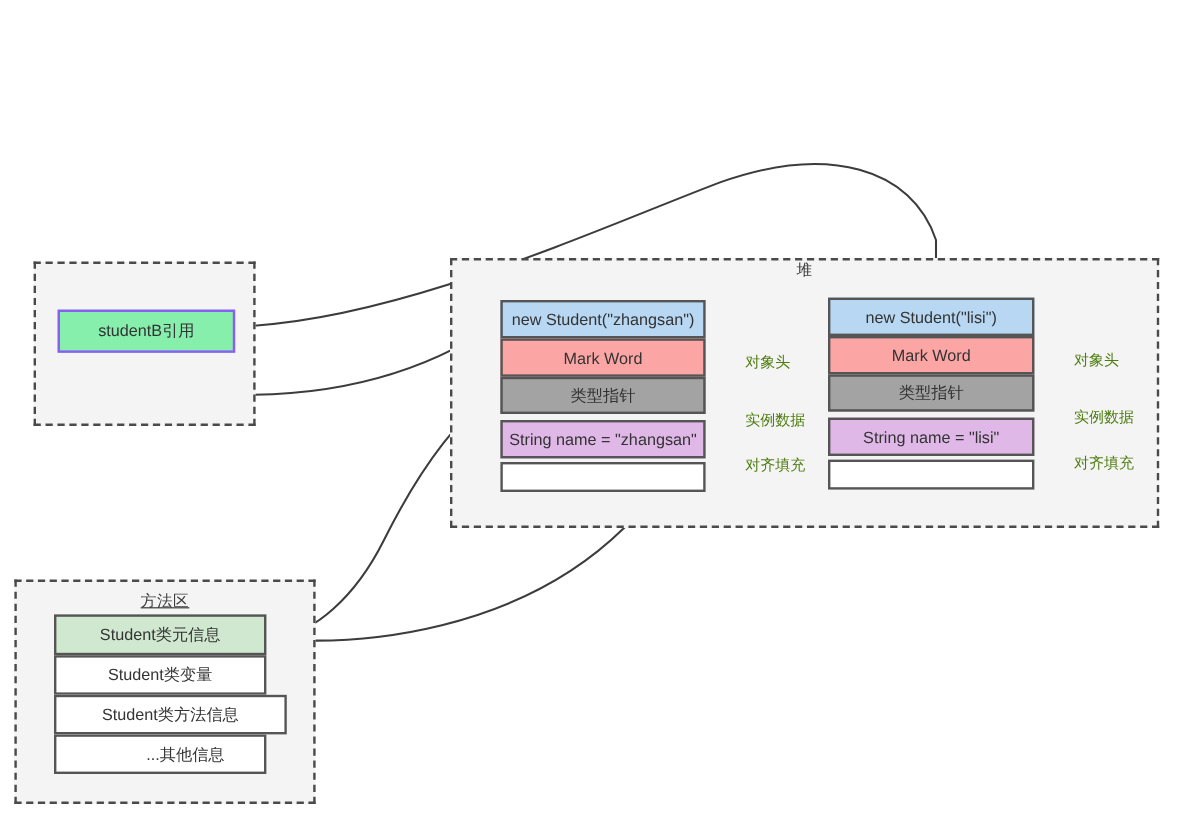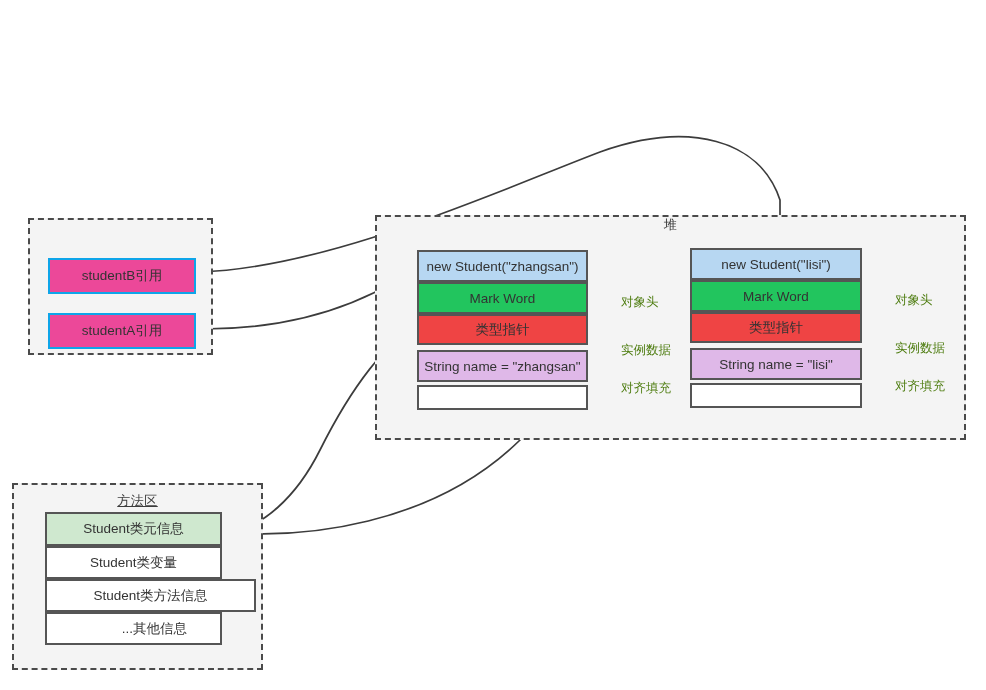--- a/index.html
+++ b/index.html
@@ -40,26 +40,26 @@
     box-sizing: border-box;
     border: 2px solid #555555;
     display: flex;
     align-items: center;
     justify-content: center;
     font-size: 13.5px;
     color: #333333;
     white-space: nowrap;
   }
   .stack-ref {
-    background: #ec4899;
-    border: 2px solid #0ea5e9;
+    background: #86efac;
+    border: 2px solid #8b5cf6;
   }
   .obj-title { background: #b7d7f2; }
-  .obj-markword { background: #22c55e; }
-  .obj-typeptr { background: #ef4444; }
+  .obj-markword { background: #fca5a5; }
+  .obj-typeptr { background: #a3a3a3; }
   .obj-instdata { background: #dfb8e8; }
   .obj-padding  { background: #ffffff; }
   .meta-green { background: #cfe8cf; }
   .meta-white { background: #ffffff; }
 
   .brace-label {
     position: absolute;
     font-size: 12.5px;
     color: #4d7c0f;
     white-space: nowrap;
@@ -103,21 +103,20 @@
     <path d="M 870,333 C 877,333 874,348 881,348 C 874,348 877,364 870,364" fill="none" stroke="#555" stroke-width="1.6"></path>
     <path d="M 870,369 C 877,369 874,386 881,386 C 874,386 877,404 870,404" fill="none" stroke="#555" stroke-width="1.6"></path>
     <line x1="881" y1="300" x2="892" y2="300" stroke="#555" stroke-width="1.6"></line>
     <line x1="881" y1="348" x2="892" y2="348" stroke="#555" stroke-width="1.6"></line>
     <line x1="881" y1="386" x2="892" y2="386" stroke="#555" stroke-width="1.6"></line>
   </svg>
 
   <div class="region" style="left:28px; top:218px; width:185px; height:137px;"></div>
 
   <div class="cell stack-ref" style="left:48px; top:258px; width:148px; height:36px;">studentB引用</div>
-  <div class="cell stack-ref" style="left:48px; top:313px; width:148px; height:36px;">studentA引用</div>
 
   <div class="region" style="left:375px; top:215px; width:591px; height:225px;"></div>
   <div class="region-title" style="left:375px; top:216px; width:591px;">堆</div>
 
   <div class="cell obj-title" style="left:417px; top:250px; width:171px; height:32px;">new Student("zhangsan")</div>
   <div class="cell obj-markword" style="left:417px; top:282px; width:171px; height:32px;">Mark Word</div>
   <div class="cell obj-typeptr" style="left:417px; top:314px; width:171px; height:31px;">类型指针</div>
   <div class="cell obj-instdata" style="left:417px; top:350px; width:171px; height:32px;">String name = "zhangsan"</div>
   <div class="cell obj-padding" style="left:417px; top:385px; width:171px; height:25px;"></div>
 
@@ -133,16 +132,16 @@
 
   <div class="brace-label" style="left:895px; top:292px;">对象头</div>
   <div class="brace-label" style="left:895px; top:340px;">实例数据</div>
   <div class="brace-label" style="left:895px; top:378px;">对齐填充</div>
 
   <div class="region" style="left:12px; top:483px; width:251px; height:187px;"></div>
   <div class="region-title" style="left:12px; top:492px; width:251px;text-decoration:underline;">方法区</div>
 
   <div class="cell meta-green" style="left:45px; top:512px; width:177px; height:34px;">Student类元信息</div>
   <div class="cell meta-white" style="left:45px; top:546px; width:177px; height:33px;text-align:right;">Student类变量</div>
-  <div class="cell meta-white" style="left:45px; top:579px; width:211px; height:33px;">Student类方法信息</div>
+  <div class="cell meta-white" style="left:45px; top:579px; width:194px; height:33px;">Student类方法信息</div>
   <div class="cell meta-white" style="left:45px; top:612px; width:177px; height:33px;padding-left:42px;">...其他信息</div>
 
 </div>
 
 </body></html>

